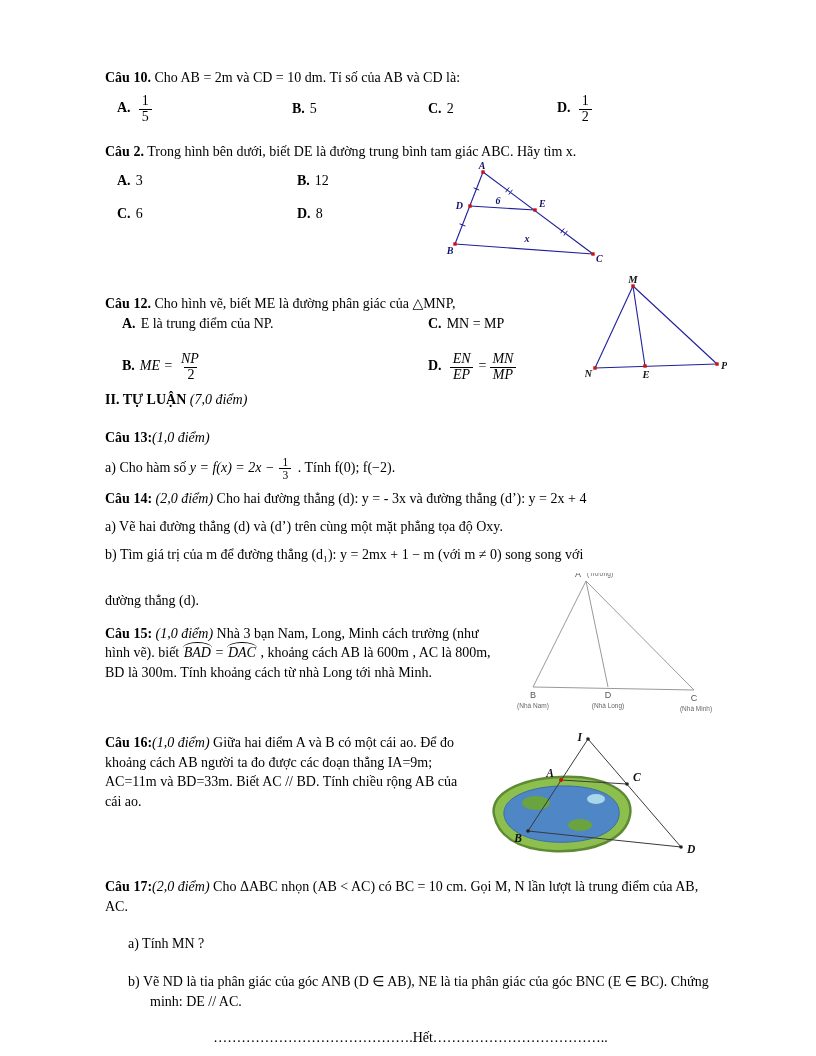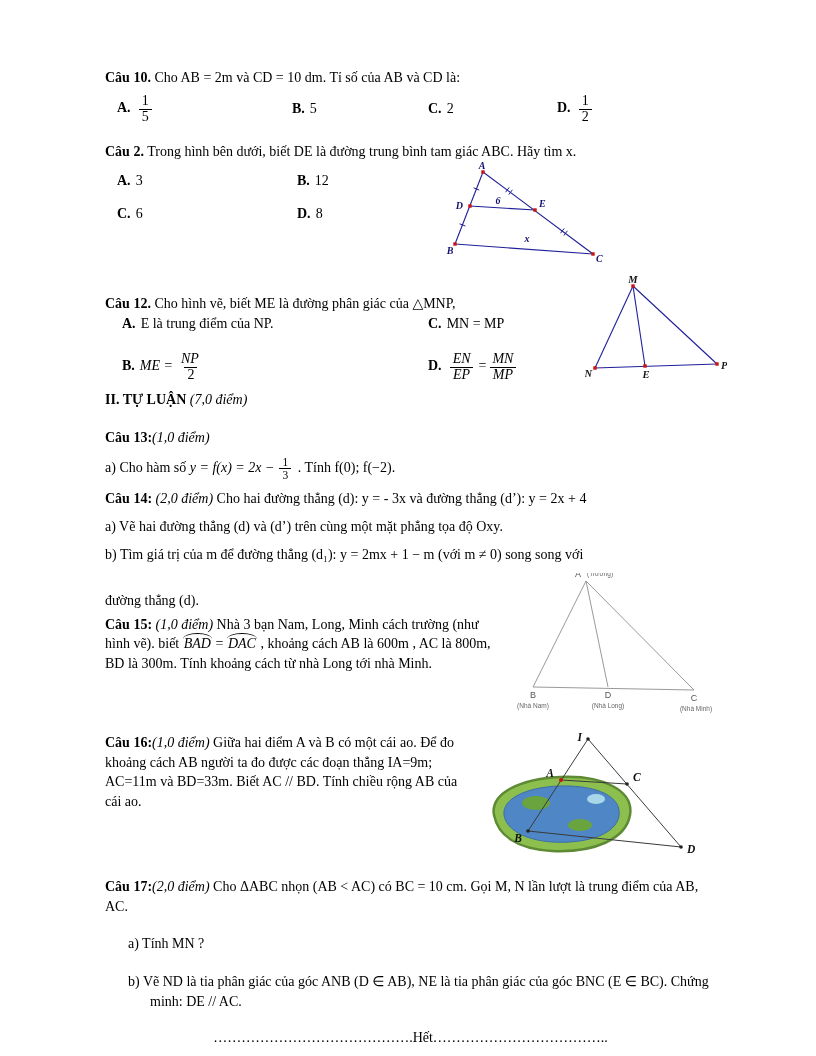--- a/index.html
+++ b/index.html
@@ -31,21 +31,21 @@
   .sec2{margin-top:6px}
   .qline{margin-top:18px}
   .sp8{margin-top:8px}
   .hang21{padding-left:21px;text-indent:-21px}
   .ind23{padding-left:23px}
   .hangb{padding-left:45px;text-indent:-22px}
   .wrap15{overflow:hidden;margin-top:8px}
   .fig15{float:right;margin:-6px 0 0 8px}
   .wrap16{overflow:hidden;margin-top:14px}
   .fig16{float:right;margin:-2px 0 0 6px}
-  .q15p{margin-top:4px}
+  .q15p{margin-top:13px}
   .arc{font-style:italic;position:relative;padding:0 1px}
   .arc::before{content:"";position:absolute;left:0;right:0;top:-3px;height:5px;
     border-top:1.3px solid #000;border-radius:50% 50% 0 0/100% 100% 0 0}
   .footer{text-align:center;margin-top:16px}
   
   .sline-blue{stroke:var(--figBlue,#1f1f99);stroke-width:1.1;fill:none}
   .tick{stroke:var(--figBlue,#1f1f99);stroke-width:1;fill:none}
   .pt{fill:var(--figRed,#cc1111)}
   .lbl11{font:italic 700 10px "Liberation Serif",serif;fill:#10106e}
   .lbl12{font:italic 700 10.5px "Liberation Serif",serif;fill:#151515}

